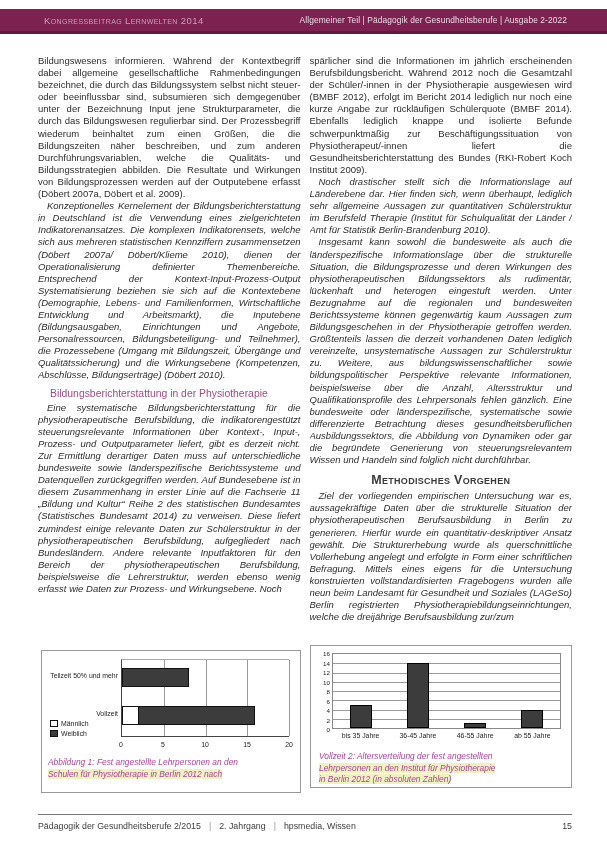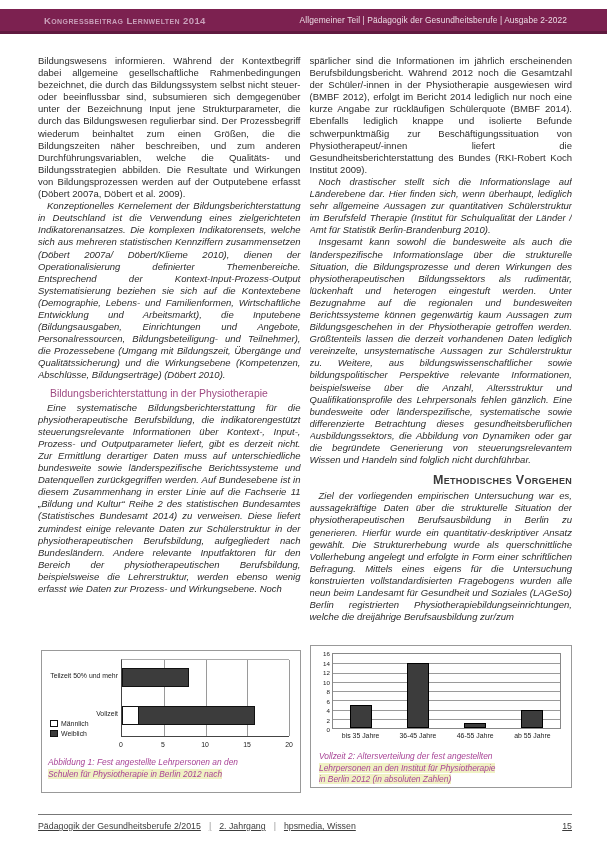--- a/index.html
+++ b/index.html
@@ -5,35 +5,35 @@
   * { margin:0; padding:0; box-sizing:border-box; }
   html,body { background:#ffffff; }
   body { font-family:"Liberation Sans", sans-serif; }
   .page { position:relative; width:607px; height:853px; background:#ffffff; overflow:hidden; }
 
   
   .banner { position:absolute; top:9px; left:0; width:607px; height:25px;
             background:#7c2150; border-bottom:3px solid #601a3f;
             display:flex; align-items:center; justify-content:space-between;
             padding:0 40px 0 44px; }
-  .banner-left { color:#c9a0ba; font-variant:small-caps; font-weight:bold;
+  .banner-left { color:#c9a0ba; font-variant:small-caps; font-weight:normal;
                  font-size:9.5px; letter-spacing:.4px; }
   .banner-right { color:#ecdce5; font-size:8.4px; letter-spacing:.1px; }
 
   
   .columns { position:absolute; top:55px; left:38px; width:534px; height:592px;
              display:flex; gap:9px; overflow:hidden; }
   .col { width:262.5px; height:100%; overflow:hidden; font-size:9.5px;
          line-height:12.1px; color:#2d2d2d; text-align:justify;
          hyphens:auto; -webkit-hyphens:auto; }
   .col p.indent { text-indent:9px;font-style:italic; }
   .subhead { color:#9e4a82; font-size:10.4px; font-weight:normal;
              margin:6px 12px 2px; text-align:left; }
   .methodhead { font-variant:small-caps; font-weight:bold; font-size:12.5px;
-                color:#3a3a3a; margin:8px 0 4px; letter-spacing:.3px; text-align:right; }
+                color:#3a3a3a; margin:8px 0 4px; letter-spacing:.3px; text-align:center; }
 
   
   .figure { position:absolute; border:1px solid #999; background:#fff; }
   #figure1 { left:41px;  top:650px; width:260px; height:143px; padding:6px 8px 0 6px; }
   #figure2 { left:310px; top:645px; width:262px; height:143px; padding:5px 8px 0 8px; }
 
   .fig1-wrap { position:relative; height:94px; }
   .fig1-plot { position:absolute; left:73px; top:2px; width:168px; height:78px;
                border-left:1px solid #444; border-bottom:1px solid #444;
                border-top:1px solid #aaa; }
@@ -62,21 +62,21 @@
   .fig2-xlabel { width:25%; text-align:center; font-size:6.9px; color:#222; }
 
   .caption { font-style:italic; font-size:8.4px; line-height:11.6px;
              color:#a84596; margin-top:6px; }
   .caption .hl { background:#f0f1c3; }
 
   
   .footer-rule { position:absolute; left:38px; width:534px; top:814px; height:1px;
                  background:#777; }
   .footer { position:absolute; left:38px; width:534px; top:821px; display:flex;
-            align-items:center; font-size:8.8px; color:#3c3c3c;text-decoration:underline; }
+            align-items:center; font-size:8.8px; color:#3c3c3c; }
   .footer-sep { margin:0 8px; color:#999; }
   .footer-page { margin-left:auto; }
 </style>
 </head>
 <body>
 
 <div class="page">
 
   <div class="banner">
     <span class="banner-left">Kongressbeitrag Lernwelten 2014</span>

